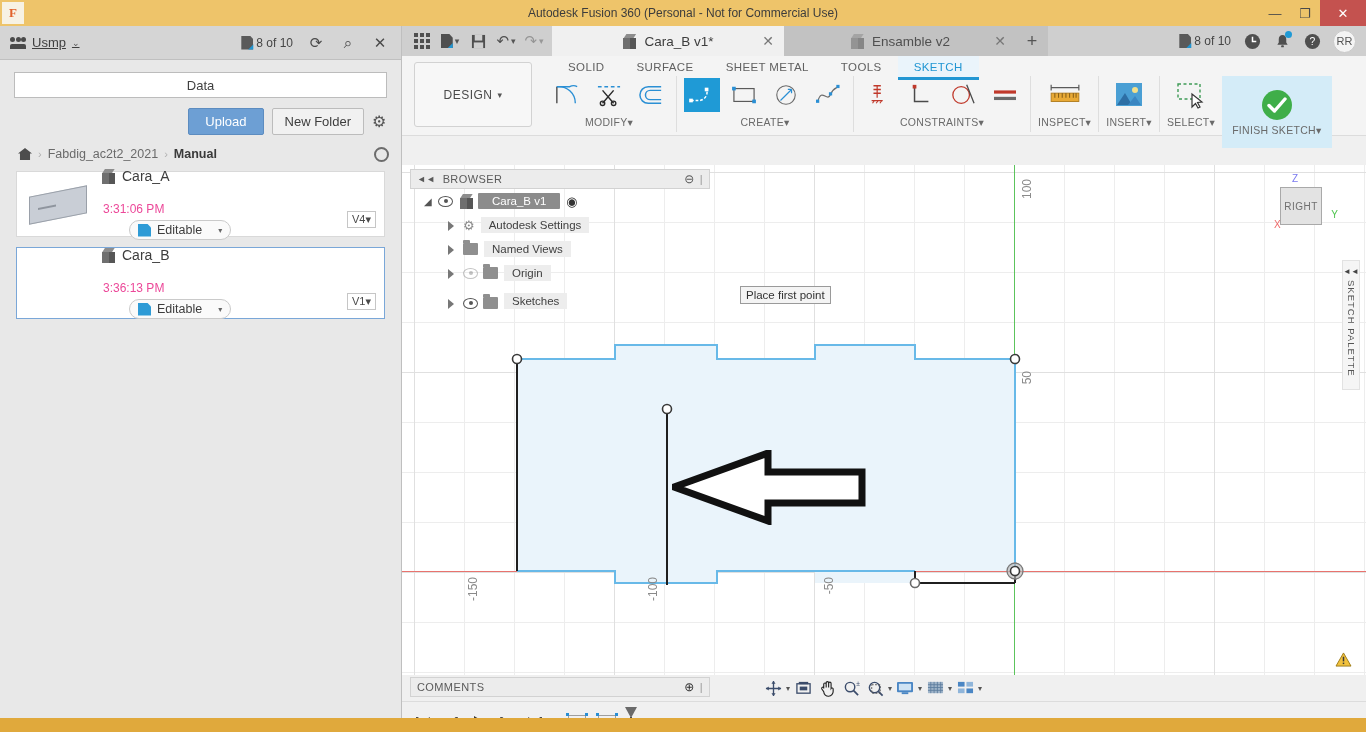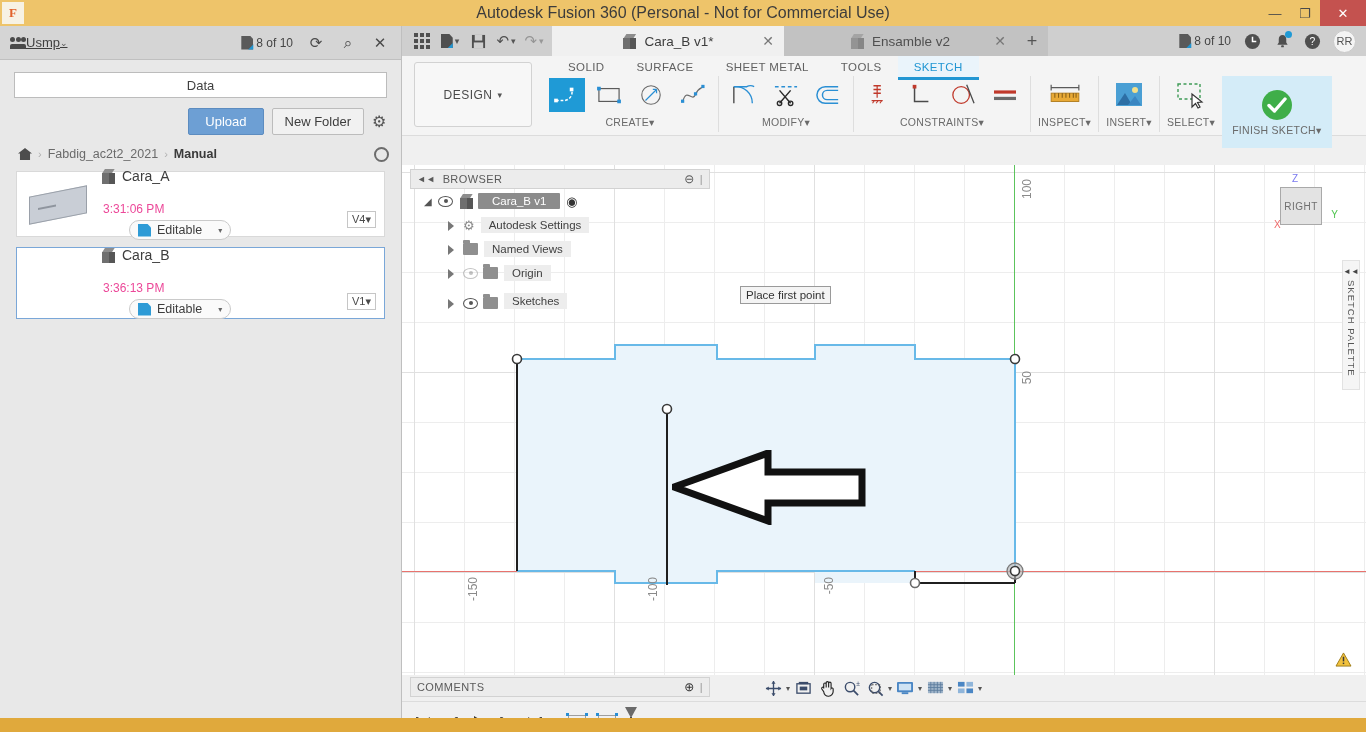--- a/index.html
+++ b/index.html
@@ -18,37 +18,37 @@
     background:#eec46a; display:flex; align-items:center;
   }
   .tb-logo{
     width:22px; height:22px; margin-left:2px; background:#f7f2e4;
     display:flex; align-items:center; justify-content:center;
     font-weight:bold; color:#e2622b; font-size:13px;
     font-family:"Liberation Serif", serif;
   }
   .tb-title{
     position:absolute; left:0; right:0; text-align:center;
-    font-size:16px; color:#3c3c3c;
+    font-size:12px; color:#3c3c3c;
   }
   .tb-ctrls{ position:absolute; right:0; top:0; height:26px; display:flex; }
   .tb-btn{ width:30px; height:26px; display:flex; align-items:center;
            justify-content:center; color:#4a4a4a; font-size:13px; }
   .tb-close{ width:46px; background:#c4524f; color:#fff; }
 
   
   .leftpanel{
     position:absolute; left:0; top:26px; width:402px; height:692px;
     background:#e8e8e8; border-right:1px solid #bfbfbf;
   }
   .lp-top{
     height:34px; display:flex; align-items:center; background:#d5d5d5;
     border-bottom:1px solid #c0c0c0;
   }
-  .lp-hub{ display:flex; align-items:center; margin-left:10px;
+  .lp-hub{ display:flex; align-items:center; gap:6px; margin-left:10px;
            font-size:13px; color:#3f3f3f;text-decoration:underline; }
   .icn-people{ display:inline-block; width:16px; height:12px; position:relative;}
   .icn-people i{ position:absolute; width:5px;height:5px;border-radius:50%;
                  background:#4a4a4a; top:0;}
   .icn-people i:nth-child(1){left:0;} .icn-people i:nth-child(2){left:5.5px;}
   .icn-people i:nth-child(3){left:11px;}
   .icn-people u{ position:absolute; bottom:0; left:0; width:16px;height:5px;
                  background:#4a4a4a; border-radius:2px 2px 0 0;}
   .caret{ font-size:9px; color:#555; }
   .lp-right{ margin-left:auto; display:flex; align-items:center; gap:14px;
@@ -457,20 +457,49 @@
         <div class="rtab">SURFACE</div>
         <div class="rtab">SHEET METAL</div>
         <div class="rtab">TOOLS</div>
         <div class="rtab on">SKETCH</div>
       </div>
 
       <div class="panels">
 
         <div class="pgroup">
           <div class="picons">
+            <div class="tool">
+              <svg width="28" height="24" viewBox="0 0 30 26">
+                  <path d="M4 4 L18 4 A8 8 0 0 1 26 4" stroke="#2a8fd4" fill="none" stroke-width="1.5"></path>
+                  <path d="M4 4 L4 22" stroke="#4a4a4a" stroke-width="1.5"></path>
+                  <path d="M4 4 A18 18 0 0 1 24 22" stroke="#2a8fd4" fill="none" stroke-width="1.5"></path>
+                </svg>
+            </div>
+            <div class="tool">
+              <svg width="28" height="24" viewBox="0 0 30 26">
+                  <path d="M3 4 L27 4" stroke="#2a8fd4" stroke-width="1.6" stroke-dasharray="4 3"></path>
+                  <path d="M8 8 L20 22 M20 8 L8 22" stroke="#2a2a2a" stroke-width="1.6"></path>
+                  <circle cx="8" cy="22" r="2.4" fill="none" stroke="#2a2a2a" stroke-width="1.5"></circle>
+                  <circle cx="20" cy="22" r="2.4" fill="none" stroke="#2a2a2a" stroke-width="1.5"></circle>
+                </svg>
+            </div>
+            <div class="tool">
+              <svg width="28" height="24" viewBox="0 0 30 26">
+                  <path d="M26 4 L12 4 A9 9 0 0 0 12 22 L26 22" stroke="#2a8fd4" fill="none" stroke-width="1.6"></path>
+                  <path d="M26 8 L14 8 A5 5 0 0 0 14 18 L26 18" stroke="#2a8fd4" fill="none" stroke-width="1.6"></path>
+                </svg>
+            </div>
+          </div>
+          <div class="plabel">
+            <span>MODIFY</span><span>▾</span>
+          </div>
+        </div>
+
+        <div class="pgroup">
+          <div class="picons">
             <div class="tool act">
               <svg width="28" height="22" viewBox="0 0 30 24">
                   <path d="M3 18 L12 18 A9 9 0 0 0 20 6" stroke="#fff" stroke-width="1.6" fill="none" stroke-dasharray="3 2"></path>
                   <rect x="1" y="16" width="4" height="4" fill="#fff"></rect>
                   <rect x="18" y="4" width="4" height="4" fill="#fff"></rect>
                 </svg>
             </div>
             <div class="tool">
               <svg width="28" height="22" viewBox="0 0 30 24">
                   <rect x="4" y="5" width="22" height="14" stroke="#5a5a5a" fill="none" stroke-width="1.3"></rect>
@@ -489,49 +518,20 @@
               <svg width="28" height="24" viewBox="0 0 30 26">
                   <path d="M4 20 C8 4, 14 22, 18 12 C21 5, 24 6, 26 4" stroke="#6b6b6b" fill="none" stroke-width="1.3"></path>
                   <rect x="2" y="18" width="3.5" height="3.5" fill="#2a8fd4"></rect>
                   <rect x="16" y="10" width="3.5" height="3.5" fill="#2a8fd4"></rect>
                   <rect x="24" y="2" width="3.5" height="3.5" fill="#2a8fd4"></rect>
                 </svg>
             </div>
           </div>
           <div class="plabel">
             <span>CREATE</span><span>▾</span>
-          </div>
-        </div>
-
-        <div class="pgroup">
-          <div class="picons">
-            <div class="tool">
-              <svg width="28" height="24" viewBox="0 0 30 26">
-                  <path d="M4 4 L18 4 A8 8 0 0 1 26 4" stroke="#2a8fd4" fill="none" stroke-width="1.5"></path>
-                  <path d="M4 4 L4 22" stroke="#4a4a4a" stroke-width="1.5"></path>
-                  <path d="M4 4 A18 18 0 0 1 24 22" stroke="#2a8fd4" fill="none" stroke-width="1.5"></path>
-                </svg>
-            </div>
-            <div class="tool">
-              <svg width="28" height="24" viewBox="0 0 30 26">
-                  <path d="M3 4 L27 4" stroke="#2a8fd4" stroke-width="1.6" stroke-dasharray="4 3"></path>
-                  <path d="M8 8 L20 22 M20 8 L8 22" stroke="#2a2a2a" stroke-width="1.6"></path>
-                  <circle cx="8" cy="22" r="2.4" fill="none" stroke="#2a2a2a" stroke-width="1.5"></circle>
-                  <circle cx="20" cy="22" r="2.4" fill="none" stroke="#2a2a2a" stroke-width="1.5"></circle>
-                </svg>
-            </div>
-            <div class="tool">
-              <svg width="28" height="24" viewBox="0 0 30 26">
-                  <path d="M26 4 L12 4 A9 9 0 0 0 12 22 L26 22" stroke="#2a8fd4" fill="none" stroke-width="1.6"></path>
-                  <path d="M26 8 L14 8 A5 5 0 0 0 14 18 L26 18" stroke="#2a8fd4" fill="none" stroke-width="1.6"></path>
-                </svg>
-            </div>
-          </div>
-          <div class="plabel">
-            <span>MODIFY</span><span>▾</span>
           </div>
         </div>
 
         <div class="pgroup">
           <div class="picons">
             <div class="tool">
               <svg width="26" height="24" viewBox="0 0 28 26">
                   <path d="M8 3 L16 3 M8 7 L16 7 M8 11 L16 11" stroke="#c0392b" stroke-width="1.6"></path>
                   <path d="M12 3 L12 16 M6 19 L18 19" stroke="#c0392b" stroke-width="1.3"></path>
                   <path d="M7 22 L9 19 M11 22 L13 19 M15 22 L17 19" stroke="#c0392b" stroke-width="1.2"></path>

